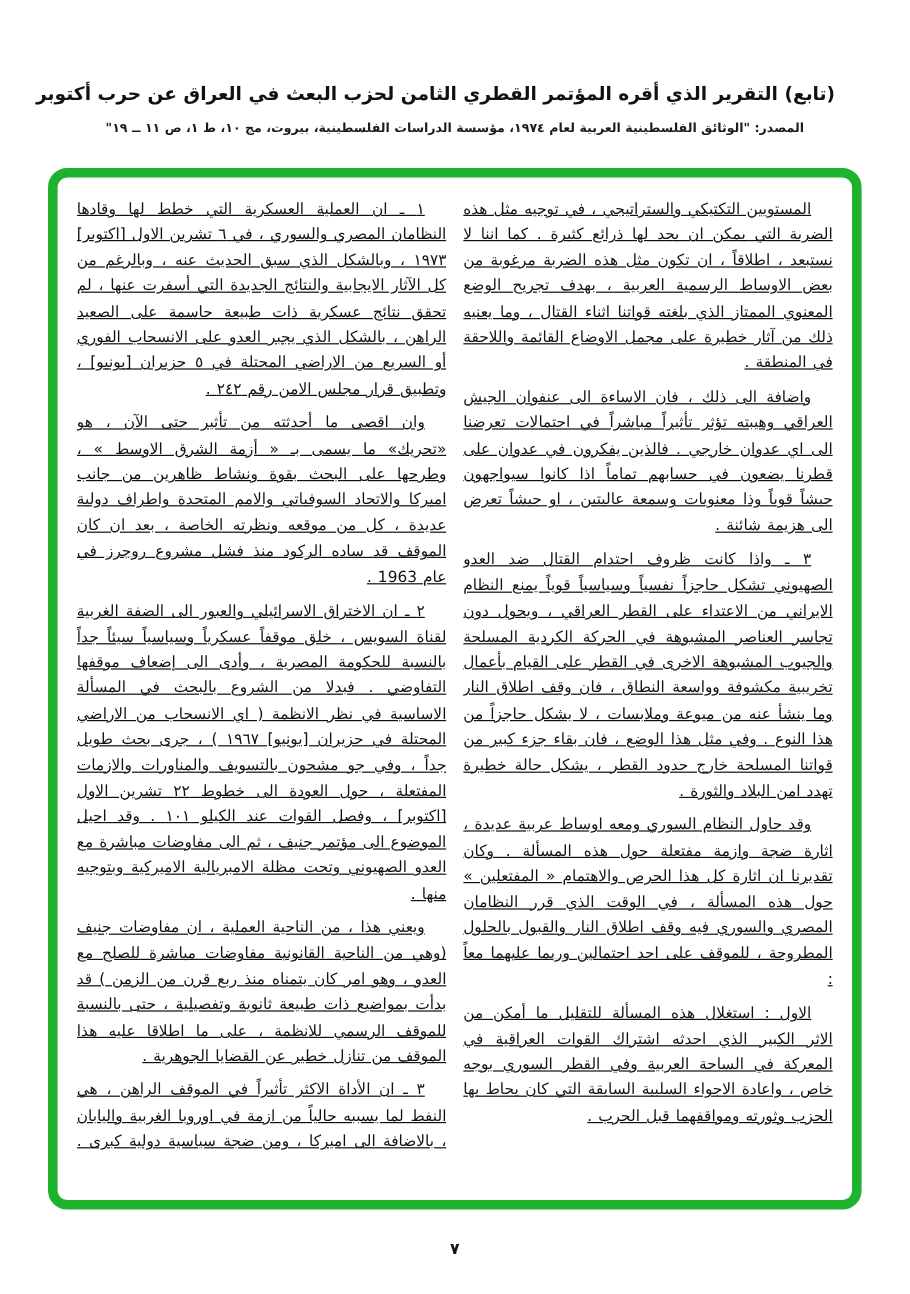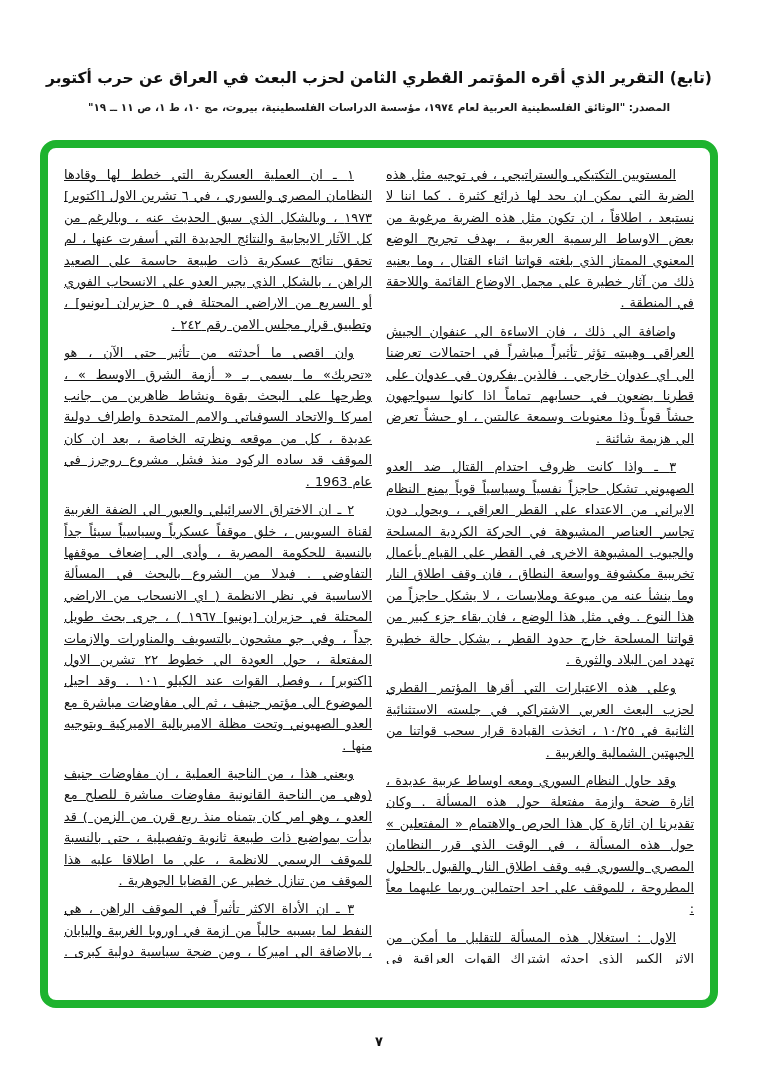--- a/index.html
+++ b/index.html
@@ -19,21 +19,21 @@
     inset: 0;
     width: 758px;
     height: 1078px;
     background: #ffffff;
   }
   .doc-title {
     position: absolute;
     top: 68px;
     left: 30px;
     right: 30px;
-    text-align: center;
+    text-align: left;
     font-weight: bold;
     font-size: 15.5px;
     line-height: 1.3;
     letter-spacing: 0;
   }
   .doc-source {
     position: absolute;
     top: 101px;
     left: 30px;
     right: 30px;
@@ -92,21 +92,20 @@
 
   <div class="doc-source">المصدر: "الوثائق الفلسطينية العربية لعام ١٩٧٤، مؤسسة الدراسات الفلسطينية، بيروت، مج ١٠، ط ١، ص ١١ ــ ١٩"</div>
 
   <div class="green-frame" style="border-color: rgb(30, 179, 46);">
     <div class="columns">
 
       <div class="col">
         <p>المستويين التكتيكي والستراتيجي ، في توجيه مثل هذه الضربة التي يمكن ان يجد لها ذرائع كثيرة . كما اننا لا نستبعد ، اطلاقاً ، ان تكون مثل هذه الضربة مرغوبة من بعض الاوساط الرسمية العربية ، بهدف تجريح الوضع المعنوي الممتاز الذي بلغته قواتنا اثناء القتال ، وما يعنيه ذلك من آثار خطيرة على مجمل الاوضاع القائمة واللاحقة في المنطقة .</p>
         <p>واضافة الى ذلك ، فان الاساءة الى عنفوان الجيش العراقي وهيبته تؤثر تأثيراً مباشراً في احتمالات تعرضنا الى اي عدوان خارجي . فالذين يفكرون في عدوان على قطرنا يضعون في حسابهم تماماً اذا كانوا سيواجهون جيشاً قوياً وذا معنويات وسمعة عاليتين ، او جيشاً تعرض الى هزيمة شائنة .</p>
         <p>٣ ـ واذا كانت ظروف احتدام القتال ضد العدو الصهيوني تشكل حاجزاً نفسياً وسياسياً قوياً يمنع النظام الايراني من الاعتداء على القطر العراقي ، ويحول دون تجاسر العناصر المشبوهة في الحركة الكردية المسلحة والجيوب المشبوهة الاخرى في القطر على القيام بأعمال تخريبية مكشوفة وواسعة النطاق ، فان وقف اطلاق النار وما ينشأ عنه من ميوعة وملابسات ، لا يشكل حاجزاً من هذا النوع . وفي مثل هذا الوضع ، فان بقاء جزء كبير من قواتنا المسلحة خارج حدود القطر ، يشكل حالة خطيرة تهدد امن البلاد والثورة .</p>
-        <p>وعلى هذه الاعتبارات التي أقرها المؤتمر القطري لحزب البعث العربي الاشتراكي في جلسته الاستثنائية الثانية في ١٠/٢٥ ، اتخذت القيادة قرار سحب قواتنا من الجبهتين الشمالية والغربية .</p>
         <p>وقد حاول النظام السوري ومعه اوساط عربية عديدة ، اثارة ضجة وازمة مفتعلة حول هذه المسألة . وكان تقديرنا ان اثارة كل هذا الحرص والاهتمام « المفتعلين » حول هذه المسألة ، في الوقت الذي قرر النظامان المصري والسوري فيه وقف اطلاق النار والقبول بالحلول المطروحة ، للموقف على احد احتمالين وربما عليهما معاً :</p>
         <p>الاول : استغلال هذه المسألة للتقليل ما أمكن من الاثر الكبير الذي احدثه اشتراك القوات العراقية في المعركة في الساحة العربية وفي القطر السوري بوجه خاص ، واعادة الاجواء السلبية السابقة التي كان يحاط بها الحزب وثورته ومواقفهما قبل الحرب .</p>
 
       </div>
 
       <div class="col">
         <p>١ ـ ان العملية العسكرية التي خطط لها وقادها النظامان المصري والسوري ، في ٦ تشرين الاول [اكتوبر] ١٩٧٣ ، وبالشكل الذي سبق الحديث عنه ، وبالرغم من كل الآثار الايجابية والنتائج الجديدة التي أسفرت عنها ، لم تحقق نتائج عسكرية ذات طبيعة حاسمة على الصعيد الراهن ، بالشكل الذي يجبر العدو على الانسحاب الفوري أو السريع من الاراضي المحتلة في ٥ حزيران [يونيو] ، وتطبيق قرار مجلس الامن رقم ٢٤٢ .</p>
         <p>وان اقصى ما أحدثته من تأثير حتى الآن ، هو «تحريك» ما يسمى بـ « أزمة الشرق الاوسط » ، وطرحها على البحث بقوة ونشاط ظاهرين من جانب اميركا والاتحاد السوفياتي والامم المتحدة واطراف دولية عديدة ، كل من موقعه ونظرته الخاصة ، بعد ان كان الموقف قد ساده الركود منذ فشل مشروع روجرز في عام 1963 .</p>
         <p>٢ ـ ان الاختراق الاسرائيلي والعبور الى الضفة الغربية لقناة السويس ، خلق موقفاً عسكرياً وسياسياً سيئاً جداً بالنسبة للحكومة المصرية ، وأدى الى إضعاف موقفها التفاوضي . فبدلا من الشروع بالبحث في المسألة الاساسية في نظر الانظمة ( اي الانسحاب من الاراضي المحتلة في حزيران [يونيو] ١٩٦٧ ) ، جرى بحث طويل جداً ، وفي جو مشحون بالتسويف والمناورات والازمات المفتعلة ، حول العودة الى خطوط ٢٢ تشرين الاول [اكتوبر] ، وفصل القوات عند الكيلو ١٠١ . وقد احيل الموضوع الى مؤتمر جنيف ، ثم الى مفاوضات مباشرة مع العدو الصهيوني وتحت مظلة الامبريالية الاميركية وبتوجيه منها .</p>
         <p>ويعني هذا ، من الناحية العملية ، ان مفاوضات جنيف (وهي من الناحية القانونية مفاوضات مباشرة للصلح مع العدو ، وهو امر كان يتمناه منذ ربع قرن من الزمن ) قد بدأت بمواضيع ذات طبيعة ثانوية وتفصيلية ، حتى بالنسبة للموقف الرسمي للانظمة ، على ما اطلاقا عليه هذا الموقف من تنازل خطير عن القضايا الجوهرية .</p>

